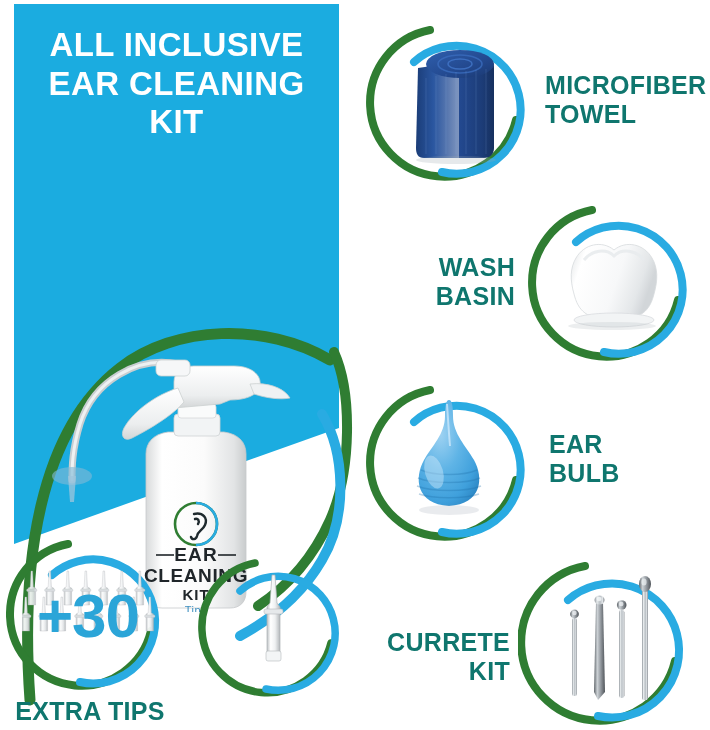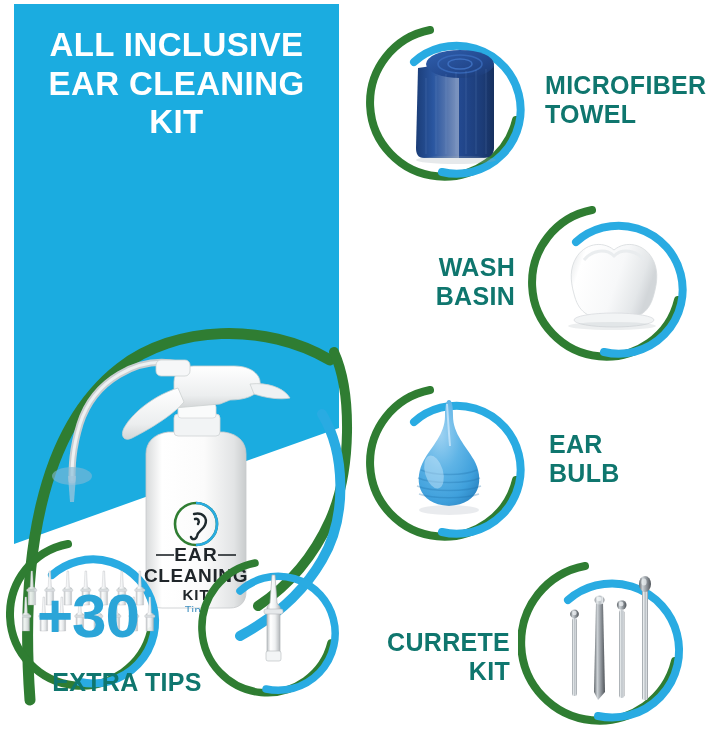--- a/index.html
+++ b/index.html
@@ -403,21 +403,21 @@
         <use href="#tipUnit" x="36" y="30"></use>
         <use href="#tipUnit" x="54" y="30"></use>
         <use href="#tipUnit" x="72" y="30"></use>
         <use href="#tipUnit" x="90" y="30"></use>
         <use href="#tipUnit" x="108" y="30"></use>
         <use href="#tipUnit" x="124" y="30"></use>
       </g>
     </svg>
     <div class="count-badge" style="top:54px;">+30</div>
   </div>
-  <div class="item-label label-center" style="left:0px; top:668px; width:180px;padding-left:37px;">EXTRA TIPS</div>
+  <div class="item-label label-center" style="left:0px; top:697px; width:180px;">EXTRA TIPS</div>
 
   <div class="circle-item" style="left:198px; top:551px; width:150px; height:150px;">
     <svg class="ring-svg" width="150" height="150" viewBox="0 0 150 150" xmlns="http://www.w3.org/2000/svg">
       <path d="M 57 12 A 65.5 65.5 0 1 0 133 92" fill="none" stroke="#2F7D32" stroke-width="7.5" stroke-linecap="round"></path>
       <path d="M 42 40 A 57 57 0 1 1 68 138" fill="none" stroke="#29ABE2" stroke-width="7.5" stroke-linecap="round"></path>
     </svg>
     <svg class="circle-photo" style="left:56px; top:22px; width:40px; height:106px;" viewBox="0 0 40 106" xmlns="http://www.w3.org/2000/svg">
       <defs>
         <linearGradient id="rigidG" x1="0" y1="0" x2="1" y2="0">
           <stop offset="0%" stop-color="#bcc0c3"></stop>

